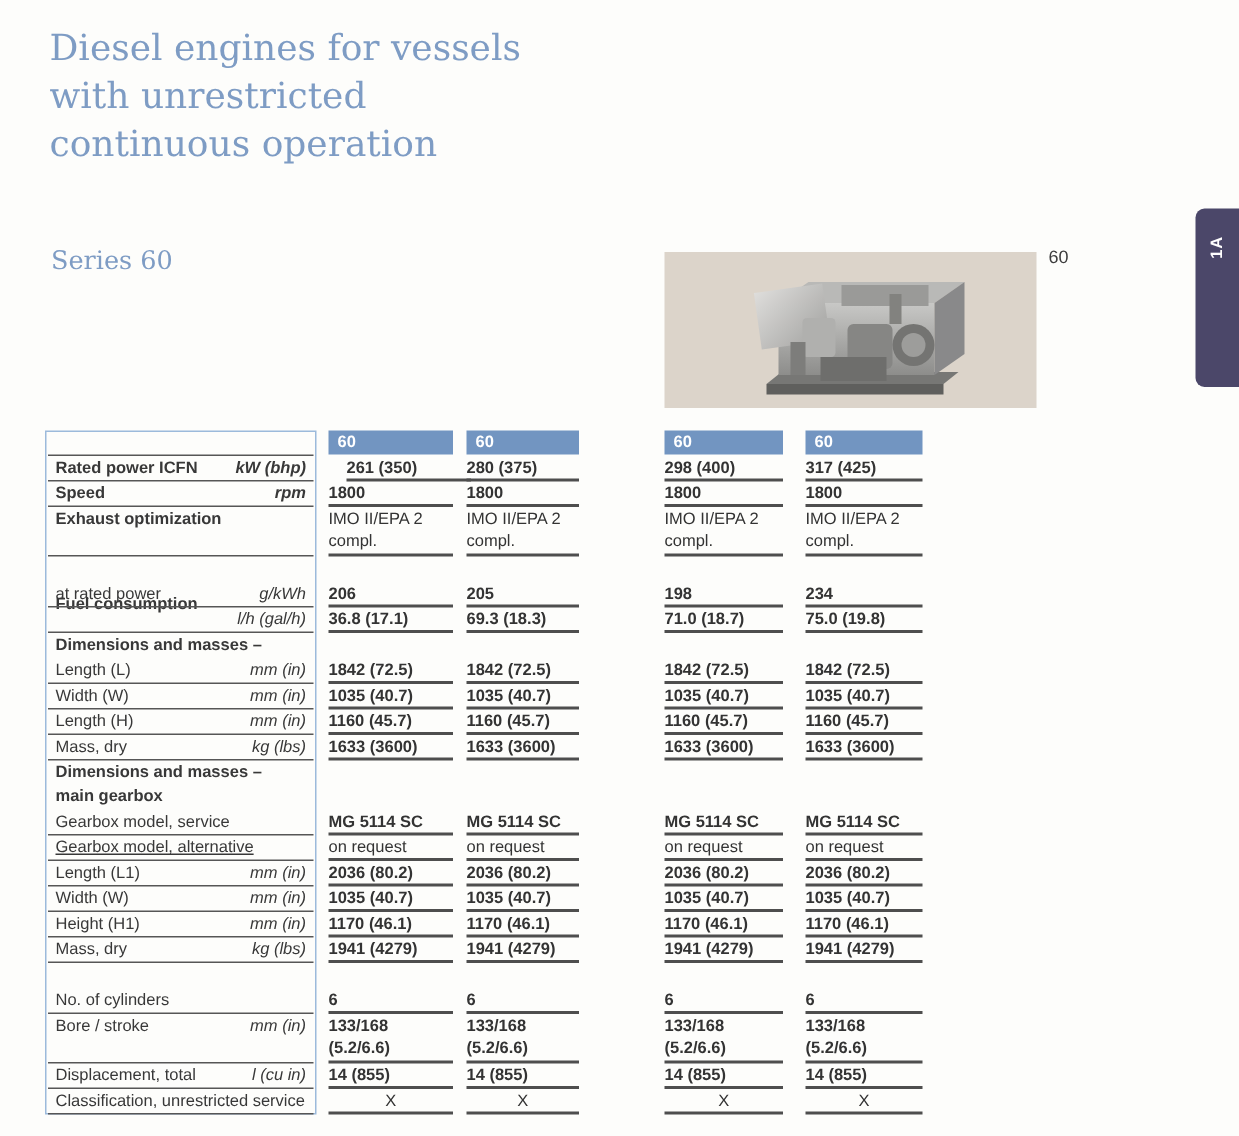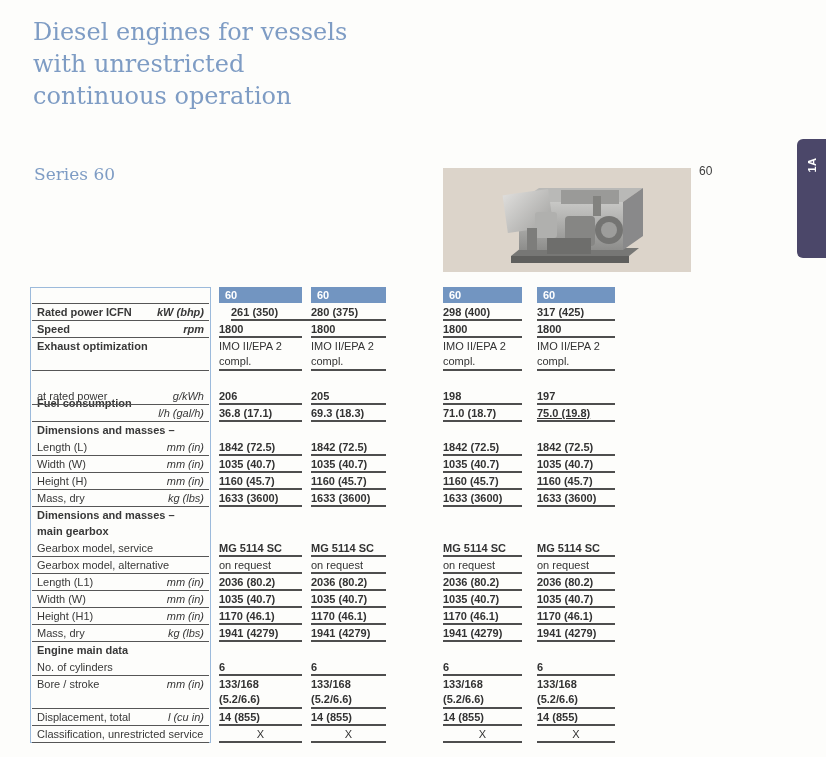--- a/index.html
+++ b/index.html
@@ -166,48 +166,48 @@
       </div>
     </div>
     <div class="trow" style="top: 84px; height: 17px; margin-top: 24px;">
       <div class="lcell b" style="height: 17px;"><span>Fuel consumption</span></div>
     </div>
     <div class="trow" style="top: 101px; height: 17px;">
       <div class="lcell sep" style="height: 17px;"><span class="unit">g/kWh</span><span>at rated power</span></div>
       <div class="vcell" style="left: 189px; width: 83px; height: 17px;">206</div>
       <div class="vcell" style="left: 281px; width: 75px; height: 17px;">205</div>
       <div class="vcell" style="left: 413px; width: 79px; height: 17px;">198</div>
-      <div class="vcell" style="left: 507px; width: 78px; height: 17px;">197</div>
+      <div class="vcell" style="left: 507px; width: 78px; height: 17px;">234</div>
     </div>
     <div class="trow" style="top: 118px; height: 17px;">
       <div class="lcell sep" style="height: 17px;"><span class="unit">l/h (gal/h)</span><span></span></div>
       <div class="vcell" style="left: 189px; width: 83px; height: 17px;">36.8 (17.1)</div>
       <div class="vcell" style="left: 281px; width: 75px; height: 17px;">69.3 (18.3)</div>
       <div class="vcell" style="left: 413px; width: 79px; height: 17px;">71.0 (18.7)</div>
-      <div class="vcell" style="left: 507px; width: 78px; height: 17px; text-decoration: underline;">75.0 (19.8)</div>
+      <div class="vcell" style="left: 507px; width: 78px; height: 17px;">75.0 (19.8)</div>
     </div>
     <div class="trow" style="top: 135px; height: 17px;">
       <div class="lcell b" style="height: 17px;"><span>Dimensions and masses – engine</span></div>
     </div>
     <div class="trow" style="top: 152px; height: 17px;">
       <div class="lcell sep" style="height: 17px;"><span class="unit">mm (in)</span><span>Length (L)</span></div>
       <div class="vcell" style="left: 189px; width: 83px; height: 17px;">1842 (72.5)</div>
       <div class="vcell" style="left: 281px; width: 75px; height: 17px;">1842 (72.5)</div>
       <div class="vcell" style="left: 413px; width: 79px; height: 17px;">1842 (72.5)</div>
       <div class="vcell" style="left: 507px; width: 78px; height: 17px;">1842 (72.5)</div>
     </div>
     <div class="trow" style="top: 169px; height: 17px;">
       <div class="lcell sep" style="height: 17px;"><span class="unit">mm (in)</span><span>Width (W)</span></div>
       <div class="vcell" style="left: 189px; width: 83px; height: 17px;">1035 (40.7)</div>
       <div class="vcell" style="left: 281px; width: 75px; height: 17px;">1035 (40.7)</div>
       <div class="vcell" style="left: 413px; width: 79px; height: 17px;">1035 (40.7)</div>
       <div class="vcell" style="left: 507px; width: 78px; height: 17px;">1035 (40.7)</div>
     </div>
     <div class="trow" style="top: 186px; height: 17px;">
-      <div class="lcell sep" style="height: 17px;"><span class="unit">mm (in)</span><span>Height (H)</span></div>
+      <div class="lcell sep" style="height: 17px;"><span class="unit">mm (in)</span><span>Length (H)</span></div>
       <div class="vcell" style="left: 189px; width: 83px; height: 17px;">1160 (45.7)</div>
       <div class="vcell" style="left: 281px; width: 75px; height: 17px;">1160 (45.7)</div>
       <div class="vcell" style="left: 413px; width: 79px; height: 17px;">1160 (45.7)</div>
       <div class="vcell" style="left: 507px; width: 78px; height: 17px;">1160 (45.7)</div>
     </div>
     <div class="trow" style="top: 203px; height: 17px;">
       <div class="lcell sep" style="height: 17px;"><span class="unit">kg (lbs)</span><span>Mass, dry</span></div>
       <div class="vcell" style="left: 189px; width: 83px; height: 17px;">1633 (3600)</div>
       <div class="vcell" style="left: 281px; width: 75px; height: 17px;">1633 (3600)</div>
       <div class="vcell" style="left: 413px; width: 79px; height: 17px;">1633 (3600)</div>
@@ -220,21 +220,21 @@
       </div>
     </div>
     <div class="trow" style="top: 253px; height: 17px;">
       <div class="lcell sep" style="height: 17px;"><span>Gearbox model, service</span></div>
       <div class="vcell" style="left: 189px; width: 83px; height: 17px;">MG 5114 SC</div>
       <div class="vcell" style="left: 281px; width: 75px; height: 17px;">MG 5114 SC</div>
       <div class="vcell" style="left: 413px; width: 79px; height: 17px;">MG 5114 SC</div>
       <div class="vcell" style="left: 507px; width: 78px; height: 17px;">MG 5114 SC</div>
     </div>
     <div class="trow" style="top: 270px; height: 17px;">
-      <div class="lcell sep" style="height: 17px;"><span>Gearbox model, alternative</span></div>
+      <div class="lcell sep" style="height: 17px; text-decoration: underline;"><span>Gearbox model, alternative</span></div>
       <div class="vcell nb" style="left: 189px; width: 83px; height: 17px;">on request</div>
       <div class="vcell nb" style="left: 281px; width: 75px; height: 17px;">on request</div>
       <div class="vcell nb" style="left: 413px; width: 79px; height: 17px;">on request</div>
       <div class="vcell nb" style="left: 507px; width: 78px; height: 17px;">on request</div>
     </div>
     <div class="trow" style="top: 287px; height: 17px;">
       <div class="lcell sep" style="height: 17px;"><span class="unit">mm (in)</span><span>Length (L1)</span></div>
       <div class="vcell" style="left: 189px; width: 83px; height: 17px;">2036 (80.2)</div>
       <div class="vcell" style="left: 281px; width: 75px; height: 17px;">2036 (80.2)</div>
       <div class="vcell" style="left: 413px; width: 79px; height: 17px;">2036 (80.2)</div>
@@ -254,23 +254,20 @@
       <div class="vcell" style="left: 413px; width: 79px; height: 17px;">1170 (46.1)</div>
       <div class="vcell" style="left: 507px; width: 78px; height: 17px;">1170 (46.1)</div>
     </div>
     <div class="trow" style="top: 338px; height: 17px;">
       <div class="lcell sep" style="height: 17px;"><span class="unit">kg (lbs)</span><span>Mass, dry</span></div>
       <div class="vcell" style="left: 189px; width: 83px; height: 17px;">1941 (4279)</div>
       <div class="vcell" style="left: 281px; width: 75px; height: 17px;">1941 (4279)</div>
       <div class="vcell" style="left: 413px; width: 79px; height: 17px;">1941 (4279)</div>
       <div class="vcell" style="left: 507px; width: 78px; height: 17px;">1941 (4279)</div>
     </div>
-    <div class="trow" style="top: 355px; height: 17px;">
-      <div class="lcell b" style="height: 17px;"><span>Engine main data</span></div>
-    </div>
     <div class="trow" style="top: 372px; height: 17px;">
       <div class="lcell sep" style="height: 17px;"><span>No. of cylinders</span></div>
       <div class="vcell" style="left: 189px; width: 83px; height: 17px;">6</div>
       <div class="vcell" style="left: 281px; width: 75px; height: 17px;">6</div>
       <div class="vcell" style="left: 413px; width: 79px; height: 17px;">6</div>
       <div class="vcell" style="left: 507px; width: 78px; height: 17px;">6</div>
     </div>
     <div class="trow" style="top: 389px; height: 33px;">
       <div class="lcell sep" style="height: 33px;"><span class="unit">mm (in)</span><span>Bore / stroke</span></div>
       <div class="vcell" style="left: 189px; width: 83px; height: 33px;">

